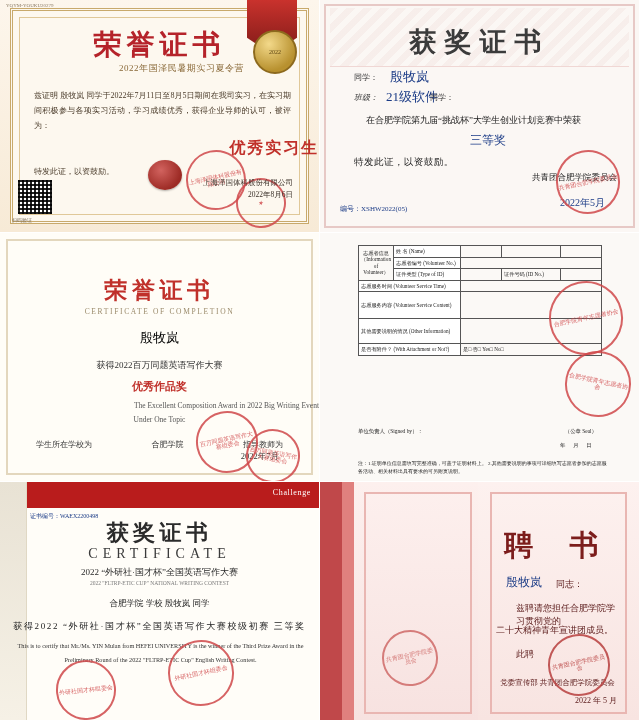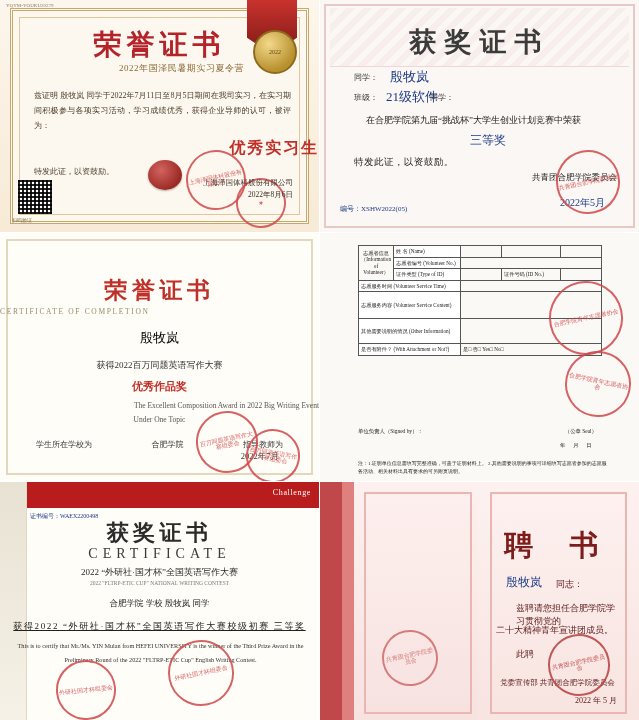--- a/index.html
+++ b/index.html
@@ -52,37 +52,37 @@
   
   #c2{left:320px;top:0;width:319px;height:232px;background:#fbf7f4;}
   #c2 .border{position:absolute;left:4px;top:4px;right:4px;bottom:4px;border:2px solid #e7c9c6;}
   #c2 .deco{position:absolute;left:10px;top:8px;right:10px;height:58px;
      border-bottom:1px solid #f0d7d4;
      background:repeating-linear-gradient(135deg,rgba(214,160,155,.10) 0 6px,rgba(255,255,255,0) 6px 12px);}
   #c2 .t{position:absolute;top:24px;left:0;right:0;text-align:center;font-size:27px;
      color:#3b3b3b;font-weight:bold;letter-spacing:.30em;}
   #c2 .l1{position:absolute;left:34px;top:72px;font-size:8px;color:#333;}
   #c2 .h1{position:absolute;left:70px;top:68px;font-size:13px;}
-  #c2 .l2{position:absolute;left:34px;top:92px;font-size:8px;color:#333;}
+  #c2 .l2{position:absolute;left:34px;top:92px;font-size:8px;color:#333;font-style:italic;}
   #c2 .h2{position:absolute;left:66px;top:88px;font-size:13px;}
   #c2 .l3{position:absolute;left:110px;top:92px;font-size:8px;color:#333;}
   #c2 .p1{position:absolute;left:46px;top:112px;right:24px;font-size:9px;color:#222;line-height:1.8;}
   #c2 .h3{position:absolute;left:150px;top:132px;font-size:12px;}
   #c2 .p2{position:absolute;left:34px;top:156px;font-size:9.5px;color:#222;letter-spacing:.05em;}
   #c2 .org{position:absolute;right:22px;top:172px;font-size:8.5px;color:#222;}
   #c2 .date{position:absolute;right:34px;top:196px;font-size:10px;}
   #c2 .no{position:absolute;left:20px;bottom:18px;font-size:7px;color:#1b3b86;}
   #c2 .sealC{left:236px;top:150px;width:60px;height:60px;font-size:6px;}
 
   
   #c3{left:0;top:233px;width:319px;height:248px;background:#fffdf7;}
   #c3 .frame{position:absolute;left:6px;top:6px;right:6px;bottom:6px;border:2px solid #e3d7bd;}
   #c3 .t{position:absolute;top:42px;left:0;right:0;text-align:center;font-size:23px;
      color:#c0302a;font-weight:bold;letter-spacing:.2em;}
-  #c3 .sub{position:absolute;top:74px;left:0;right:0;font-size:7.5px;
+  #c3 .sub{position:absolute;top:74px;left:0;right:0;text-align:center;font-size:7.5px;
      color:#9a8a6a;letter-spacing:.22em;}
   #c3 .name{position:absolute;top:96px;left:0;right:0;text-align:center;font-size:13px;}
   #c3 .l1{position:absolute;top:126px;left:0;right:0;text-align:center;font-size:9px;color:#333;}
   #c3 .l2{position:absolute;top:146px;left:0;right:0;text-align:center;font-size:11px;color:#c0302a;font-weight:bold;}
   #c3 .l3{position:absolute;top:168px;left:0;right:0;text-align:right;font-size:7.5px;color:#555;}
   #c3 .l4{position:absolute;top:182px;left:0;right:0;text-align:center;font-size:7.5px;color:#555;}
   #c3 .row{position:absolute;top:206px;left:36px;right:36px;display:flex;justify-content:space-between;font-size:8px;color:#333;}
   #c3 .date{position:absolute;bottom:18px;right:40px;font-size:8.5px;color:#333;}
   #c3 .sealD{left:196px;top:178px;width:58px;height:58px;font-size:6px;}
   #c3 .sealE{left:246px;top:196px;width:50px;height:50px;font-size:6px;transform:rotate(10deg);}
@@ -108,21 +108,21 @@
   #c5 .topbar span{position:absolute;right:8px;top:6px;color:#fff;font-size:8px;letter-spacing:.08em;}
   #c5 .side{position:absolute;left:0;top:0;width:26px;height:238px;
      background:linear-gradient(#e8e2d4,#f6f1e6);border-right:1px solid #e0d8c4;}
   #c5 .t{position:absolute;top:36px;left:0;right:0;text-align:center;font-size:22px;
      font-weight:bold;color:#2b2b2b;letter-spacing:.2em;}
   #c5 .sub{position:absolute;top:64px;left:0;right:0;text-align:center;font-size:14px;
      color:#3a3a3a;letter-spacing:.36em;}
   #c5 .ln{position:absolute;top:84px;left:0;right:0;text-align:center;font-size:9px;color:#2b2b2b;}
   #c5 .ln2{position:absolute;top:98px;left:0;right:0;text-align:center;font-size:5.5px;color:#7a7a7a;}
   #c5 .p1{position:absolute;top:116px;left:0;right:0;text-align:center;font-size:8.5px;color:#222;}
-  #c5 .p2{position:absolute;top:138px;left:0;right:0;text-align:center;font-size:9px;color:#222;letter-spacing:.18em;text-decoration:underline;}
+  #c5 .p2{position:absolute;top:138px;left:0;right:0;text-align:center;font-size:9px;color:#222;letter-spacing:.18em;}
   #c5 .en1{position:absolute;top:160px;left:12px;right:10px;text-align:center;font-size:6.2px;color:#333;}
   #c5 .en2{position:absolute;top:174px;left:12px;right:10px;text-align:center;font-size:6.2px;color:#333;}
   #c5 .sealH{left:168px;top:158px;width:62px;height:62px;font-size:6px;}
   #c5 .sealI{left:56px;top:178px;width:56px;height:56px;font-size:6px;transform:rotate(-6deg);}
 
   
   #c6{left:320px;top:482px;width:319px;height:238px;
       background:linear-gradient(90deg,#c0484a 0 22px,#e0807e 22px 34px,#fdf2ef 34px 100%);}
   #c6 .pagel{position:absolute;left:34px;top:0;width:124px;height:238px;
      background:linear-gradient(#fdf0ee,#f7e2e0);border-right:1px solid #eccfcb;}

